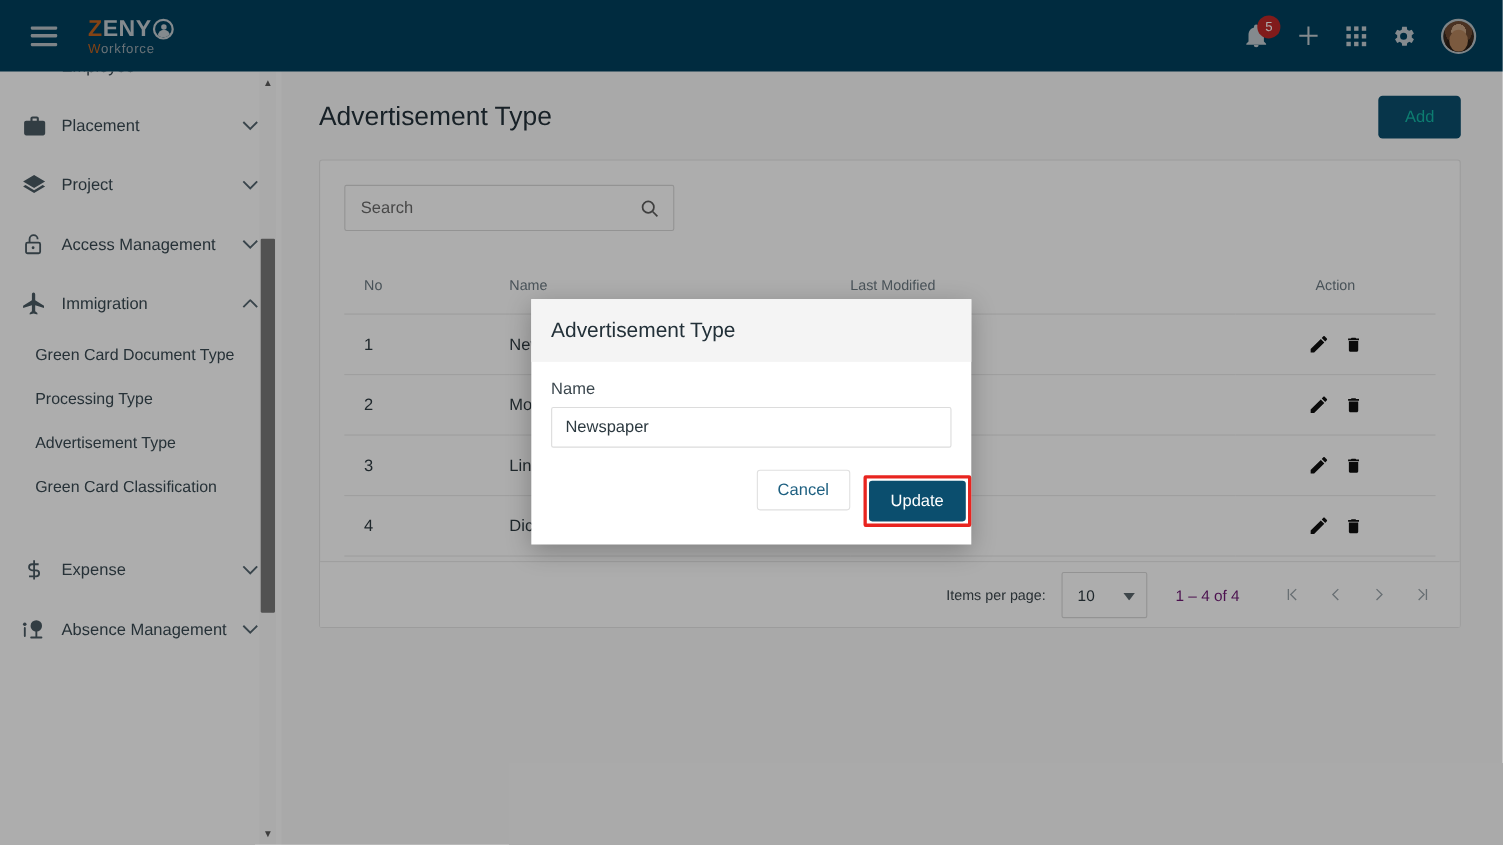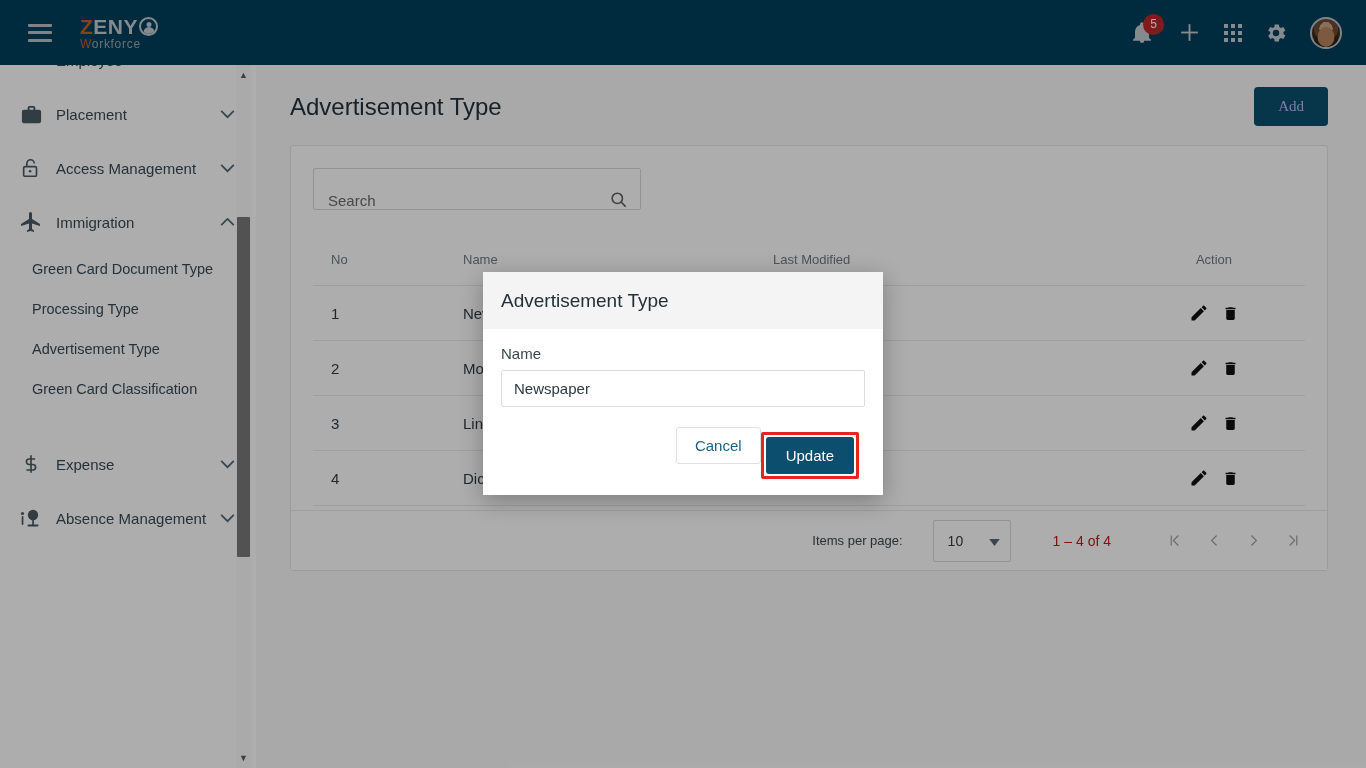--- a/index.html
+++ b/index.html
@@ -129,38 +129,38 @@
     background: #fafafa;
     z-index: 5;
   }
   .page-head {
     display: flex; align-items: center;
     padding: 22px 38px 0 34px;
   }
   .page-title { font-size: 24px; color: #24313a; font-weight: 400; }
   .add-btn {
     margin-left: auto;
-    background: #0b4e6e; color: #c4b5fd;
+    background: #0b4e6e; color: #14b8a6;
     border: none; border-radius: 4px;
     font-size: 15px; padding: 11px 24px; cursor: pointer;
-    font-family: Liberation Serif, serif;
+    font-family: Liberation Sans, sans-serif;
   }
   .card {
     margin: 19px 38px 0 34px;
     background: #ffffff;
     border: 1px solid #e6e6e6;
     border-radius: 3px;
     height: 426px;
     position: relative;
   }
   .search-wrap { padding: 22px 0 0 22px; }
   .search-box {
-    width: 328px; height: 42px;
+    width: 300px; height: 42px;
     border: 1px solid #d9d9d9; border-radius: 2px;
-    display: flex; align-items: flex-end; padding: 0 12px 0 14px;
+    display: flex; align-items: center; padding: 0 12px 0 14px;
     background: #fff;
   }
   .search-box input {
     flex: 1; border: none; outline: none;
     font-size: 15px; color: #2c2c2c;
     font-family: "Liberation Sans", sans-serif; background: transparent;
   }
   .search-box input::placeholder { color: #6b6b6b; }
   .search-ico { color: #5d5d5d; display:flex; align-items:center; }
 
@@ -176,32 +176,32 @@
   .col-no { width: 150px; padding-left: 18px !important; }
   .col-name { width: 310px; }
   .col-mod { width: 350px; }
   .col-act { text-align: center !important; }
   .act-icons { display: flex; gap: 13px; justify-content: center; align-items: center; }
   .act-icons span { cursor: pointer; display:flex; }
 
   .paginator {
     position: absolute; bottom: 0; left: 0; right: 0;
     height: 60px; display: flex; align-items: center; justify-content: flex-end;
-    padding-right: 26px; gap: 16px;
+    padding-right: 26px; gap: 0px;
     border-top: 1px solid #eaeaea;
     background: #fff;
   }
   .pg-label { font-size: 13px; color: #3c474d; margin-right: 14px; }
   .pg-select {
     width: 78px; height: 42px; border: 1px solid #d9d9d9; border-radius: 2px;
     display: flex; align-items: center; justify-content: space-between;
     padding: 0 10px 0 14px; font-size: 14px; color: #2f3b42; cursor: pointer;
     margin-right: 26px;
   }
-  .pg-range { font-size: 14px; color: #b91c1c; margin-right: 40px; }
+  .pg-range { font-size: 14px; color: #701a75; margin-right: 40px; }
   .pg-btns { display: flex; align-items: center; gap: 22px; color: #9aa4aa; }
   .pg-btns span { cursor: pointer; display:flex; align-items:center; }
 
   
   .backdrop {
     position: absolute; inset: 0;
     width: 1366px; height: 768px;
     background: rgba(0,0,0,0.32);
     z-index: 60;
   }
@@ -223,21 +223,21 @@
   .modal-body { padding: 16px 18px 0 18px; flex: 1; }
   .field-label { font-size: 15px; color: #3a464d; margin-bottom: 8px; }
   .field-input {
     width: 100%; height: 37px;
     border: 1px solid #dcdcdc; border-radius: 2px;
     padding: 0 12px; font-size: 15px; color: #2c3940;
     font-family: "Liberation Sans", sans-serif; outline: none;
   }
   .modal-actions {
     display: flex; justify-content: flex-end; align-items: center;
-    padding: 0 24px 16px 18px; gap: 0;
+    padding: 0 0 16px 18px; gap: 12px;
   }
   .btn-cancel {
     background: #fff; border: 1px solid #e0e0e0; border-radius: 3px;
     color: #1d5f80; font-size: 15px; padding: 9px 18px; cursor: pointer;
     font-family: "Liberation Sans", sans-serif;
   }
   .btn-update-wrap {
     border: 3px solid #e8241f; border-radius: 2px; padding: 2px;
     display: inline-flex;
     margin-top: 20px;
@@ -413,20 +413,33 @@
           </svg>
       </span>
       <span class="lbl">Placement</span>
       <span class="chev">
         <svg width="15" height="9" viewBox="0 0 16 10" fill="none" stroke="currentColor" stroke-width="1.9">
             <polyline points="1,1 8,8 15,1"></polyline>
           </svg>
       </span>
     </div>
 
+    <div class="side-item">
+      <span class="ico">
+        <svg width="24" height="24" viewBox="0 0 24 24" fill="currentColor">
+            <path d="M12 3L2 9l10 6 10-6-10-6zM2 13.5l10 6 10-6-2.2-1.3L12 17 4.2 12.2 2 13.5z"></path>
+          </svg>
+      </span>
+      <span class="lbl">Project</span>
+      <span class="chev">
+        <svg width="15" height="9" viewBox="0 0 16 10" fill="none" stroke="currentColor" stroke-width="1.9">
+            <polyline points="1,1 8,8 15,1"></polyline>
+          </svg>
+      </span>
+    </div>
 
 
     <div class="side-item">
       <span class="ico">
         <svg width="22" height="22" viewBox="0 0 24 24" fill="none" stroke="currentColor" stroke-width="1.8">
             <rect x="4" y="10.5" width="14" height="10.5" rx="1.5"></rect>
             <path d="M7.5 10.5V7a4 4 0 0 1 8 0"></path>
             <circle cx="11" cy="15.5" r="1.4" fill="currentColor" stroke="none"></circle>
           </svg>
       </span>

